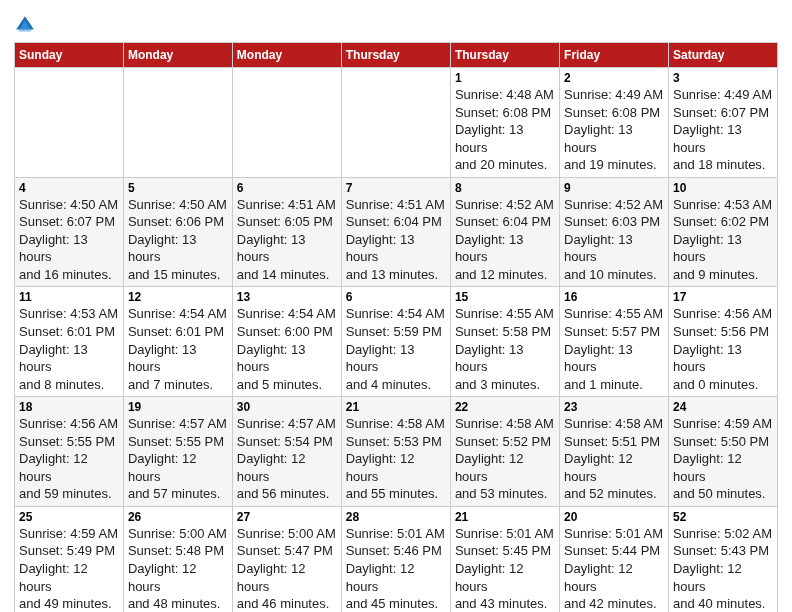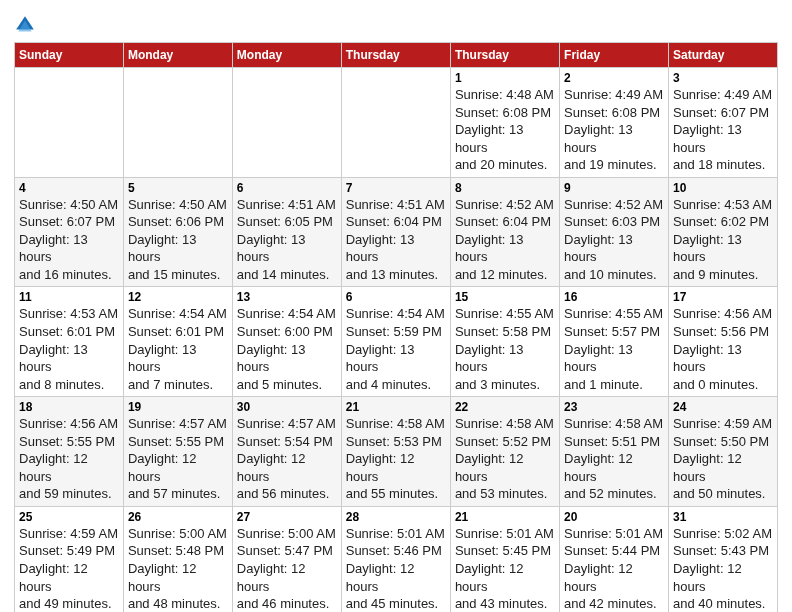--- a/index.html
+++ b/index.html
@@ -343,21 +343,21 @@
 and 43 minutes.</div>
           </td>
           <td>
             <span class="day-num">20</span>
             <div class="day-info" style="white-space: pre-line;">Sunrise: 5:01 AM
 Sunset: 5:44 PM
 Daylight: 12 hours
 and 42 minutes.</div>
           </td>
           <td>
-            <span class="day-num">31</span>
+            <span class="day-num">52</span>
             <div class="day-info" style="white-space: pre-line;">Sunrise: 5:02 AM
 Sunset: 5:43 PM
 Daylight: 12 hours
 and 40 minutes.</div>
           </td>
         </tr>
       </tbody>
   </table>
 </div>
 

